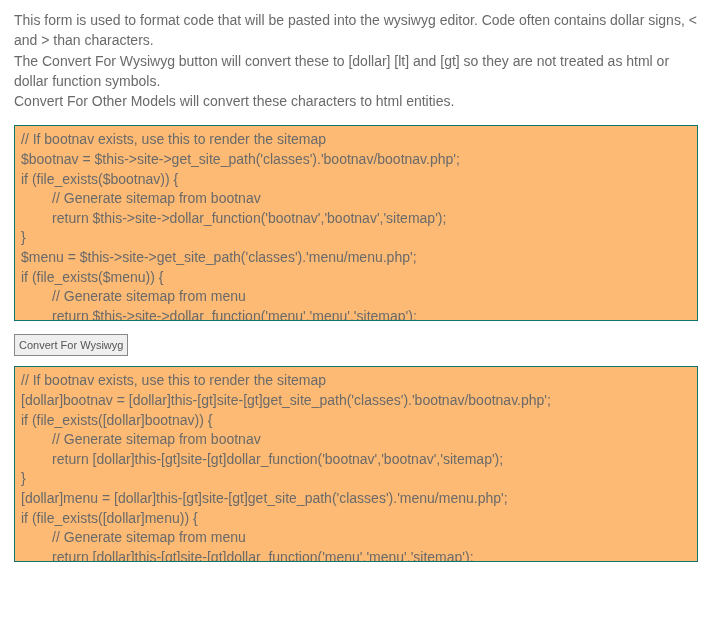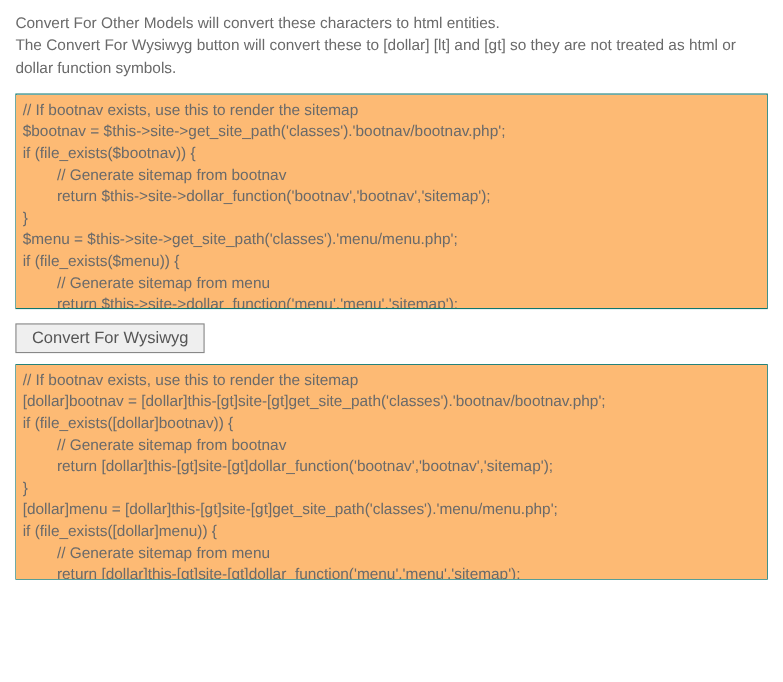--- a/index.html
+++ b/index.html
@@ -38,35 +38,36 @@
       white-space: pre;
     }
     .button-row {
       display: flex;
       gap: 190px;
       margin: 10px 0 10px 0;
       align-items: center;
     }
     button.convert-btn {
       font-family: "Segoe UI", Arial, sans-serif;
-      font-size: 15px;
+      font-size: 11px;
       color: #555;
       background: #efefef;
       border: 1px solid #888;
-      padding: 4px 14px;
+      padding: 4px 4px;
       cursor: pointer;
       text-align: right;
     }
   </style>
 </head>
 <body>
 
 <div class="description">
+  <p>This form is used to format code that will be pasted into the wysiwyg editor. Code often contains dollar signs, &lt; and &gt; than characters.</p>
+  <p>The Convert For Wysiwyg button will convert these to [dollar] [lt] and [gt] so they are not treated as html or dollar function symbols.</p>
   <p>Convert For Other Models will convert these characters to html entities.</p>
-  <p>The Convert For Wysiwyg button will convert these to [dollar] [lt] and [gt] so they are not treated as html or dollar function symbols.</p>
 </div>
 
 <div class="textarea-wrap">
   <textarea class="codearea" spellcheck="false" style="">// If bootnav exists, use this to render the sitemap
 $bootnav = $this-&gt;site-&gt;get_site_path('classes').'bootnav/bootnav.php';
 if (file_exists($bootnav)) {
         // Generate sitemap from bootnav
         return $this-&gt;site-&gt;dollar_function('bootnav','bootnav','sitemap');
 }
 $menu = $this-&gt;site-&gt;get_site_path('classes').'menu/menu.php';

